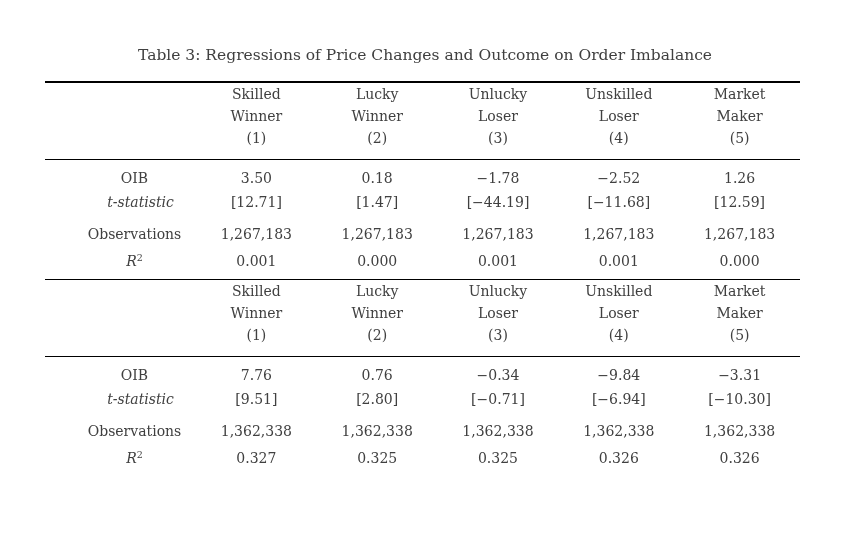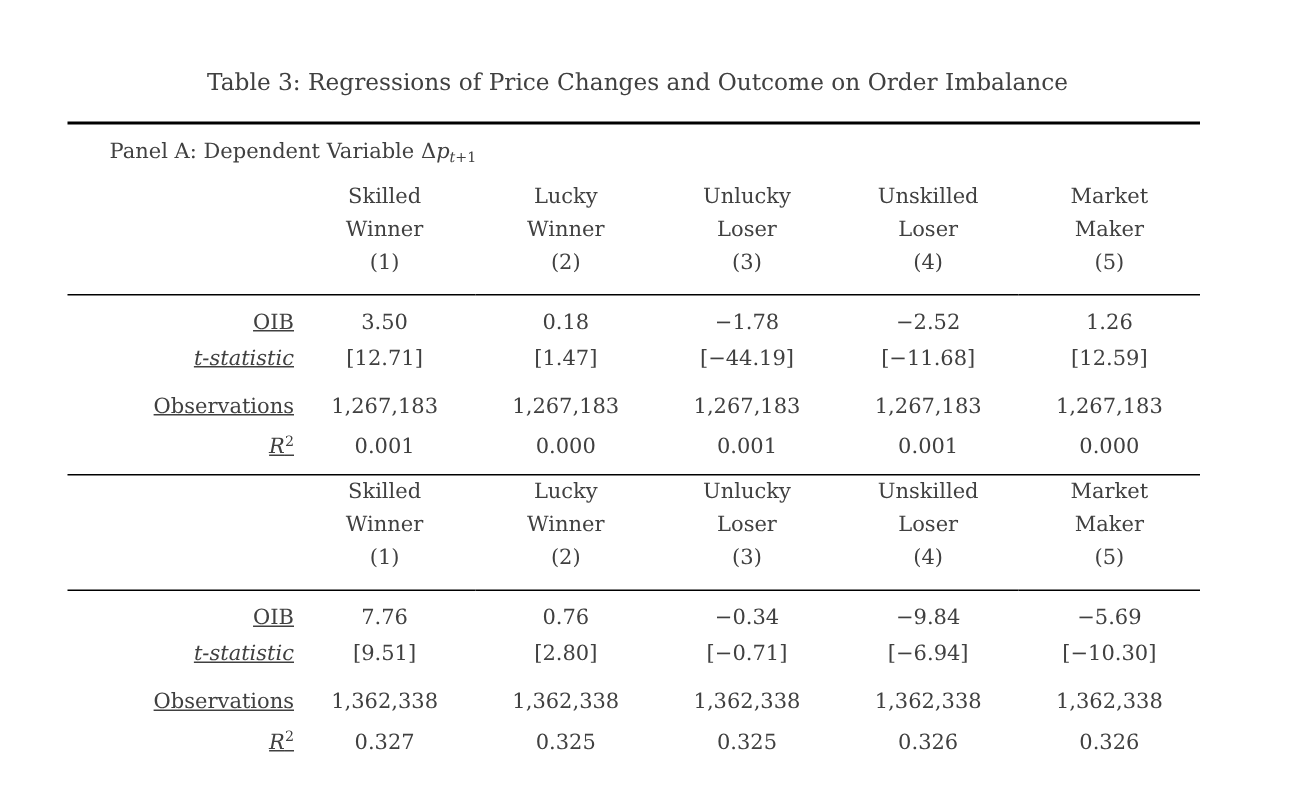--- a/index.html
+++ b/index.html
@@ -28,21 +28,21 @@
   }
   table {
     width:100%;
     border-collapse:collapse;
     table-layout:fixed;
     font-size:14px;
   }
   col.c-lbl { width:20%; }
   col.c-dat { width:16%; }
   td { text-align:center; vertical-align:bottom; padding:0; }
-  td.lbl { text-align:right; padding-left:28px;text-decoration:underline; }
+  td.lbl { text-align:center; padding-left:28px; }
   td.lbl.tstat { padding-left:40px; }
   tr.hdr td { line-height:22px; }
   tr.hdr-last td { padding-bottom:10px; border-bottom:1px solid #000; }
   tr.d td { line-height:24px; }
   tr.d-first td { padding-top:6px; }
   tr.d-gap td { padding-top:8px; }
   tr.d-last td { padding-bottom:6px; }
   .it { font-style:italic; }
   sub { font-size:9.5px; vertical-align:-3px; }
   sup { font-size:9.5px; vertical-align:5px; }
@@ -51,21 +51,20 @@
 <body>
 
 <div class="sheet">
 
   <div class="title">Table 3: Regressions of Price Changes and Outcome on Order Imbalance</div>
 
   <div class="tblwrap">
 
     <div class="rule thick"></div>
 
-    <div class="caption"><span>Panel A: Dependent Variable </span><span>Δ</span><span class="it">p</span><sub><span class="it">t</span><span>+1</span></sub></div>
 
     <table>
       <colgroup>
         <col class="c-lbl">
           <col class="c-dat">
           <col class="c-dat">
           <col class="c-dat">
           <col class="c-dat">
           <col class="c-dat">
       </colgroup>
@@ -165,21 +164,21 @@
           <td>(3)</td>
           <td>(4)</td>
           <td>(5)</td>
         </tr>
         <tr class="d d-first">
           <td class="lbl">OIB</td>
           <td>7.76</td>
           <td>0.76</td>
           <td>−0.34</td>
           <td>−9.84</td>
-          <td>−5.69</td>
+          <td>−3.31</td>
         </tr>
         <tr class="d">
           <td class="lbl tstat it">t-statistic</td>
           <td>[9.51]</td>
           <td>[2.80]</td>
           <td>[−0.71]</td>
           <td>[−6.94]</td>
           <td>[−10.30]</td>
         </tr>
         <tr class="d d-gap">

